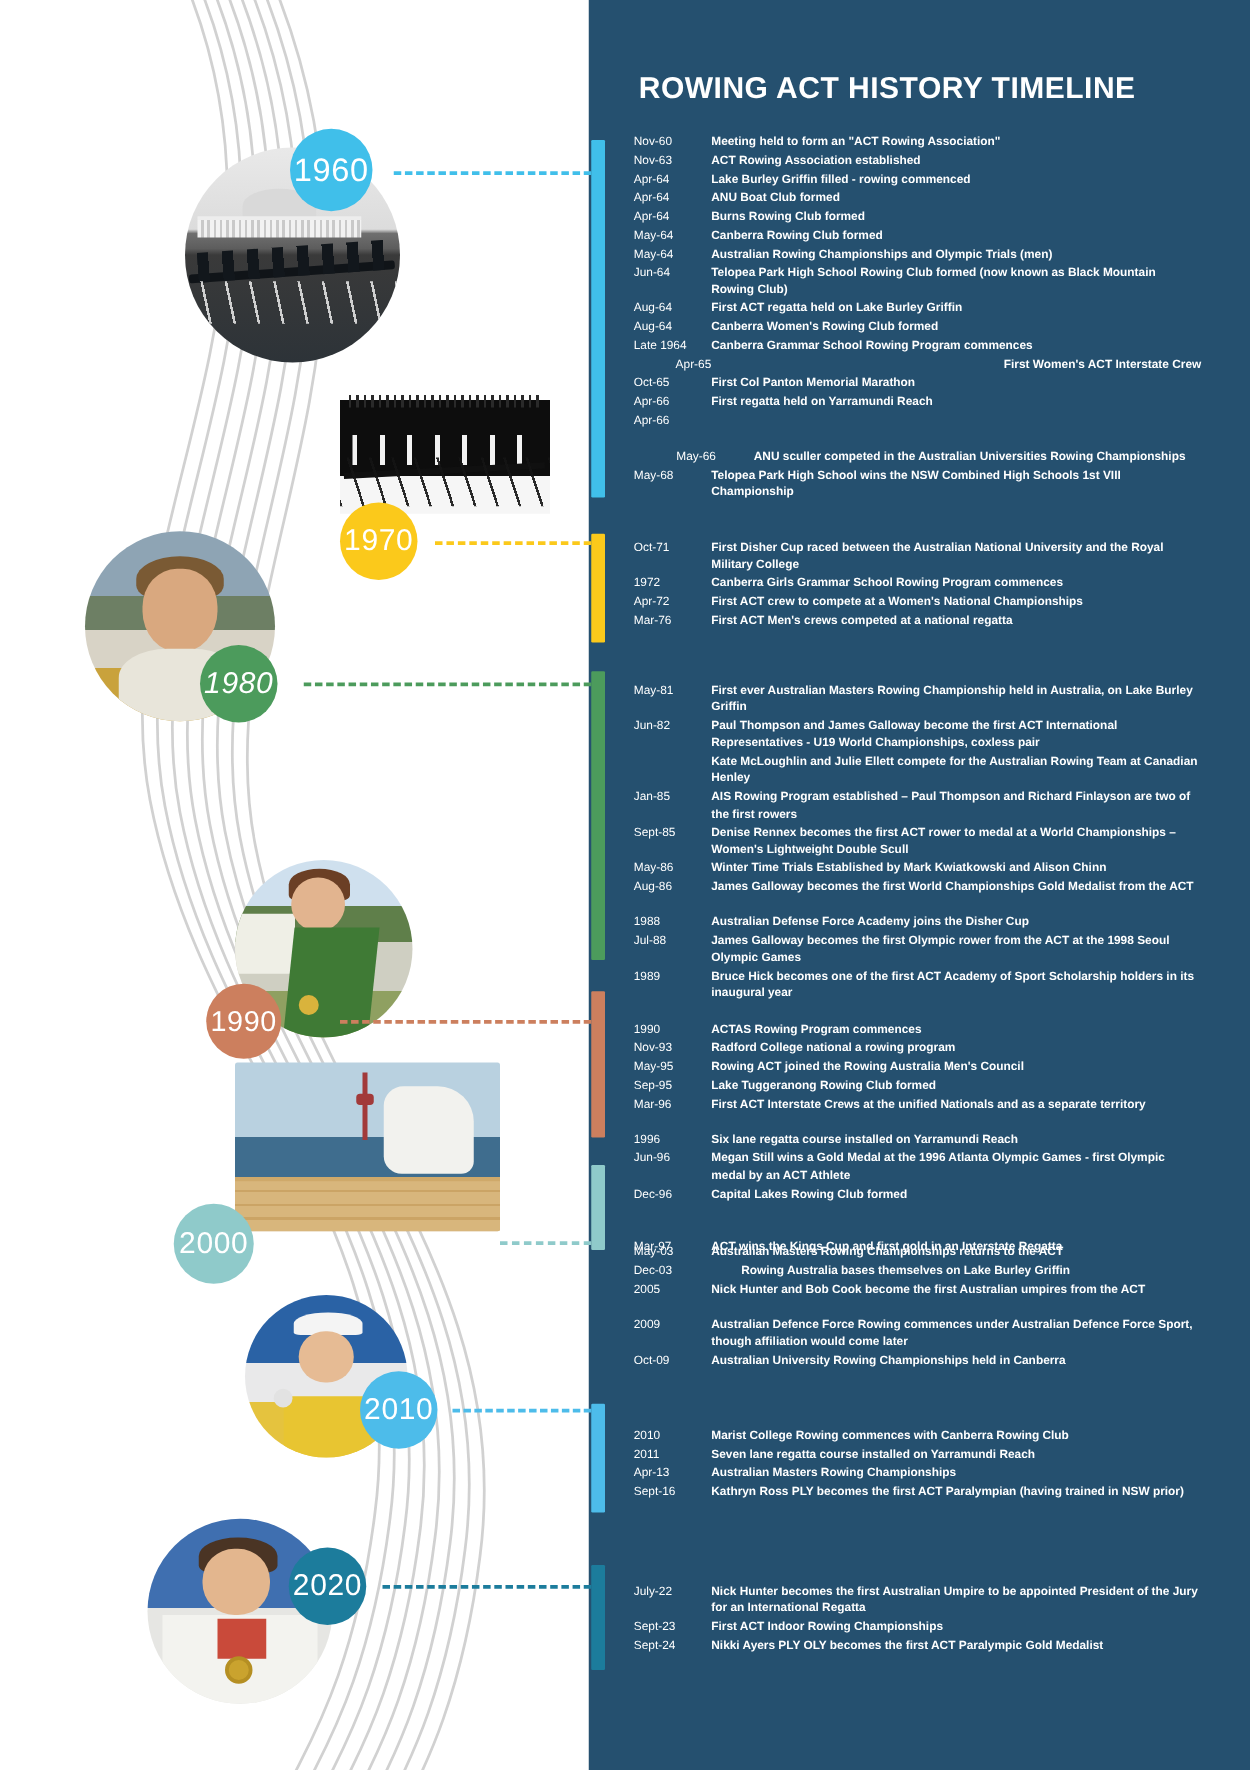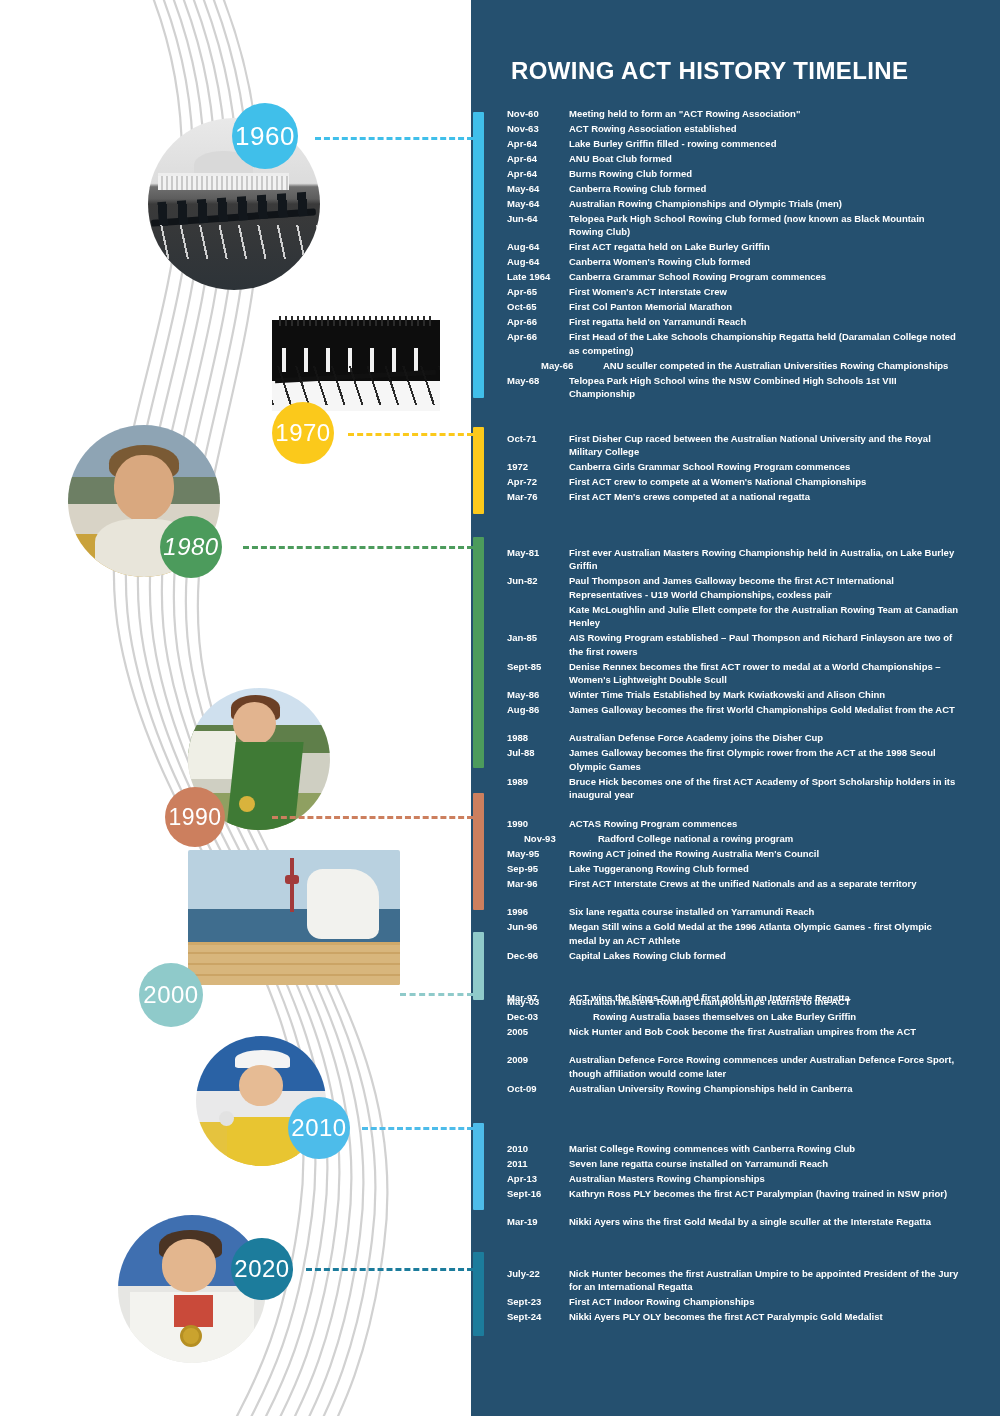--- a/index.html
+++ b/index.html
@@ -146,21 +146,21 @@
   .panel-title {
     position: absolute; left: 40px; top: 57px;
     color: #ffffff; font-size: 24px; font-weight: bold; letter-spacing: .4px;
   }
   .spine-bar { position: absolute; left: 2px; width: 11px; border-radius: 1px; }
 
   .events { position: absolute; left: 0; top: 0; width: 529px; height: 1416px; }
   .evt { position: absolute; display: flex; }
   .evt .date {
     width: 62px; flex: 0 0 62px; color: #ffffff;
-    font-size: 9.5px; font-weight: bold; line-height: 13.4px;
+    font-size: 9.5px; font-weight: normal; line-height: 13.4px;
   }
   .evt .desc {
     color: #ffffff; font-size: 9.5px; font-weight: bold; line-height: 13.4px;
     width: 392px;
   }
 </style>
 </head>
 <body>
 
 <div id="canvas">
@@ -280,35 +280,34 @@
           <div class="desc">First ACT regatta held on Lake Burley Griffin</div>
         </div>
         <div class="evt" style="left: 36px; top: 255.4px;">
           <div class="date">Aug-64</div>
           <div class="desc">Canberra Women's Rowing Club formed</div>
         </div>
         <div class="evt" style="left: 36px; top: 270.4px;">
           <div class="date">Late 1964</div>
           <div class="desc">Canberra Grammar School Rowing Program commences</div>
         </div>
-        <div class="evt" style="left: 36px; top: 285.4px;">
+        <div class="evt" style="left: 36px; top: 285.4px; text-align: right;">
           <div class="date">Apr-65</div>
           <div class="desc">First Women's ACT Interstate Crew</div>
         </div>
         <div class="evt" style="left: 36px; top: 300.4px;">
           <div class="date">Oct-65</div>
           <div class="desc">First Col Panton Memorial Marathon</div>
         </div>
         <div class="evt" style="left: 36px; top: 315.4px;">
           <div class="date">Apr-66</div>
           <div class="desc">First regatta held on Yarramundi Reach</div>
         </div>
         <div class="evt" style="left: 36px; top: 330.4px;">
           <div class="date">Apr-66</div>
-          <div class="desc">First Head of the Lake Schools Championship Regatta held (Daramalan College noted as competing)</div>
         </div>
         <div class="evt" style="left: 36px; top: 358.8px; padding-left: 34px;">
           <div class="date">May-66</div>
           <div class="desc">ANU sculler competed in the Australian Universities Rowing Championships</div>
         </div>
         <div class="evt" style="left: 36px; top: 373.8px;">
           <div class="date">May-68</div>
           <div class="desc">Telopea Park High School wins the NSW Combined High Schools 1st VIII Championship</div>
         </div>
         <div class="evt" style="left: 36px; top: 432px;">
@@ -364,21 +363,21 @@
           <div class="desc">James Galloway becomes the first Olympic rower from the ACT at the 1998 Seoul Olympic Games</div>
         </div>
         <div class="evt" style="left: 36px; top: 774.8px;">
           <div class="date">1989</div>
           <div class="desc">Bruce Hick becomes one of the first ACT Academy of Sport Scholarship holders in its inaugural year</div>
         </div>
         <div class="evt" style="left: 36px; top: 817px;">
           <div class="date">1990</div>
           <div class="desc">ACTAS Rowing Program commences</div>
         </div>
-        <div class="evt" style="left: 53px; top: 832px; gap: 12px;">
+        <div class="evt" style="left: 36px; top: 832px;">
           <div class="date">Nov-93</div>
           <div class="desc">Radford College national a rowing program</div>
         </div>
         <div class="evt" style="left: 36px; top: 847px;">
           <div class="date">May-95</div>
           <div class="desc">Rowing ACT joined the Rowing Australia Men's Council</div>
         </div>
         <div class="evt" style="left: 36px; top: 862px;">
           <div class="date">Sep-95</div>
           <div class="desc">Lake Tuggeranong Rowing Club formed</div>
@@ -431,24 +430,20 @@
           <div class="date">2011</div>
           <div class="desc">Seven lane regatta course installed on Yarramundi Reach</div>
         </div>
         <div class="evt" style="left: 36px; top: 1172px;">
           <div class="date">Apr-13</div>
           <div class="desc">Australian Masters Rowing Championships</div>
         </div>
         <div class="evt" style="left: 36px; top: 1187px;">
           <div class="date">Sept-16</div>
           <div class="desc">Kathryn Ross PLY becomes the first ACT Paralympian (having trained in NSW prior)</div>
-        </div>
-        <div class="evt" style="left: 36px; top: 1215.4px;">
-          <div class="date">Mar-19</div>
-          <div class="desc">Nikki Ayers wins the first Gold Medal by a single sculler at the Interstate Regatta</div>
         </div>
         <div class="evt" style="left: 36px; top: 1267px;">
           <div class="date">July-22</div>
           <div class="desc">Nick Hunter becomes the first Australian Umpire to be appointed President of the Jury for an International Regatta</div>
         </div>
         <div class="evt" style="left: 36px; top: 1295.4px;">
           <div class="date">Sept-23</div>
           <div class="desc">First ACT Indoor Rowing Championships</div>
         </div>
         <div class="evt" style="left: 36px; top: 1310.4px;">

